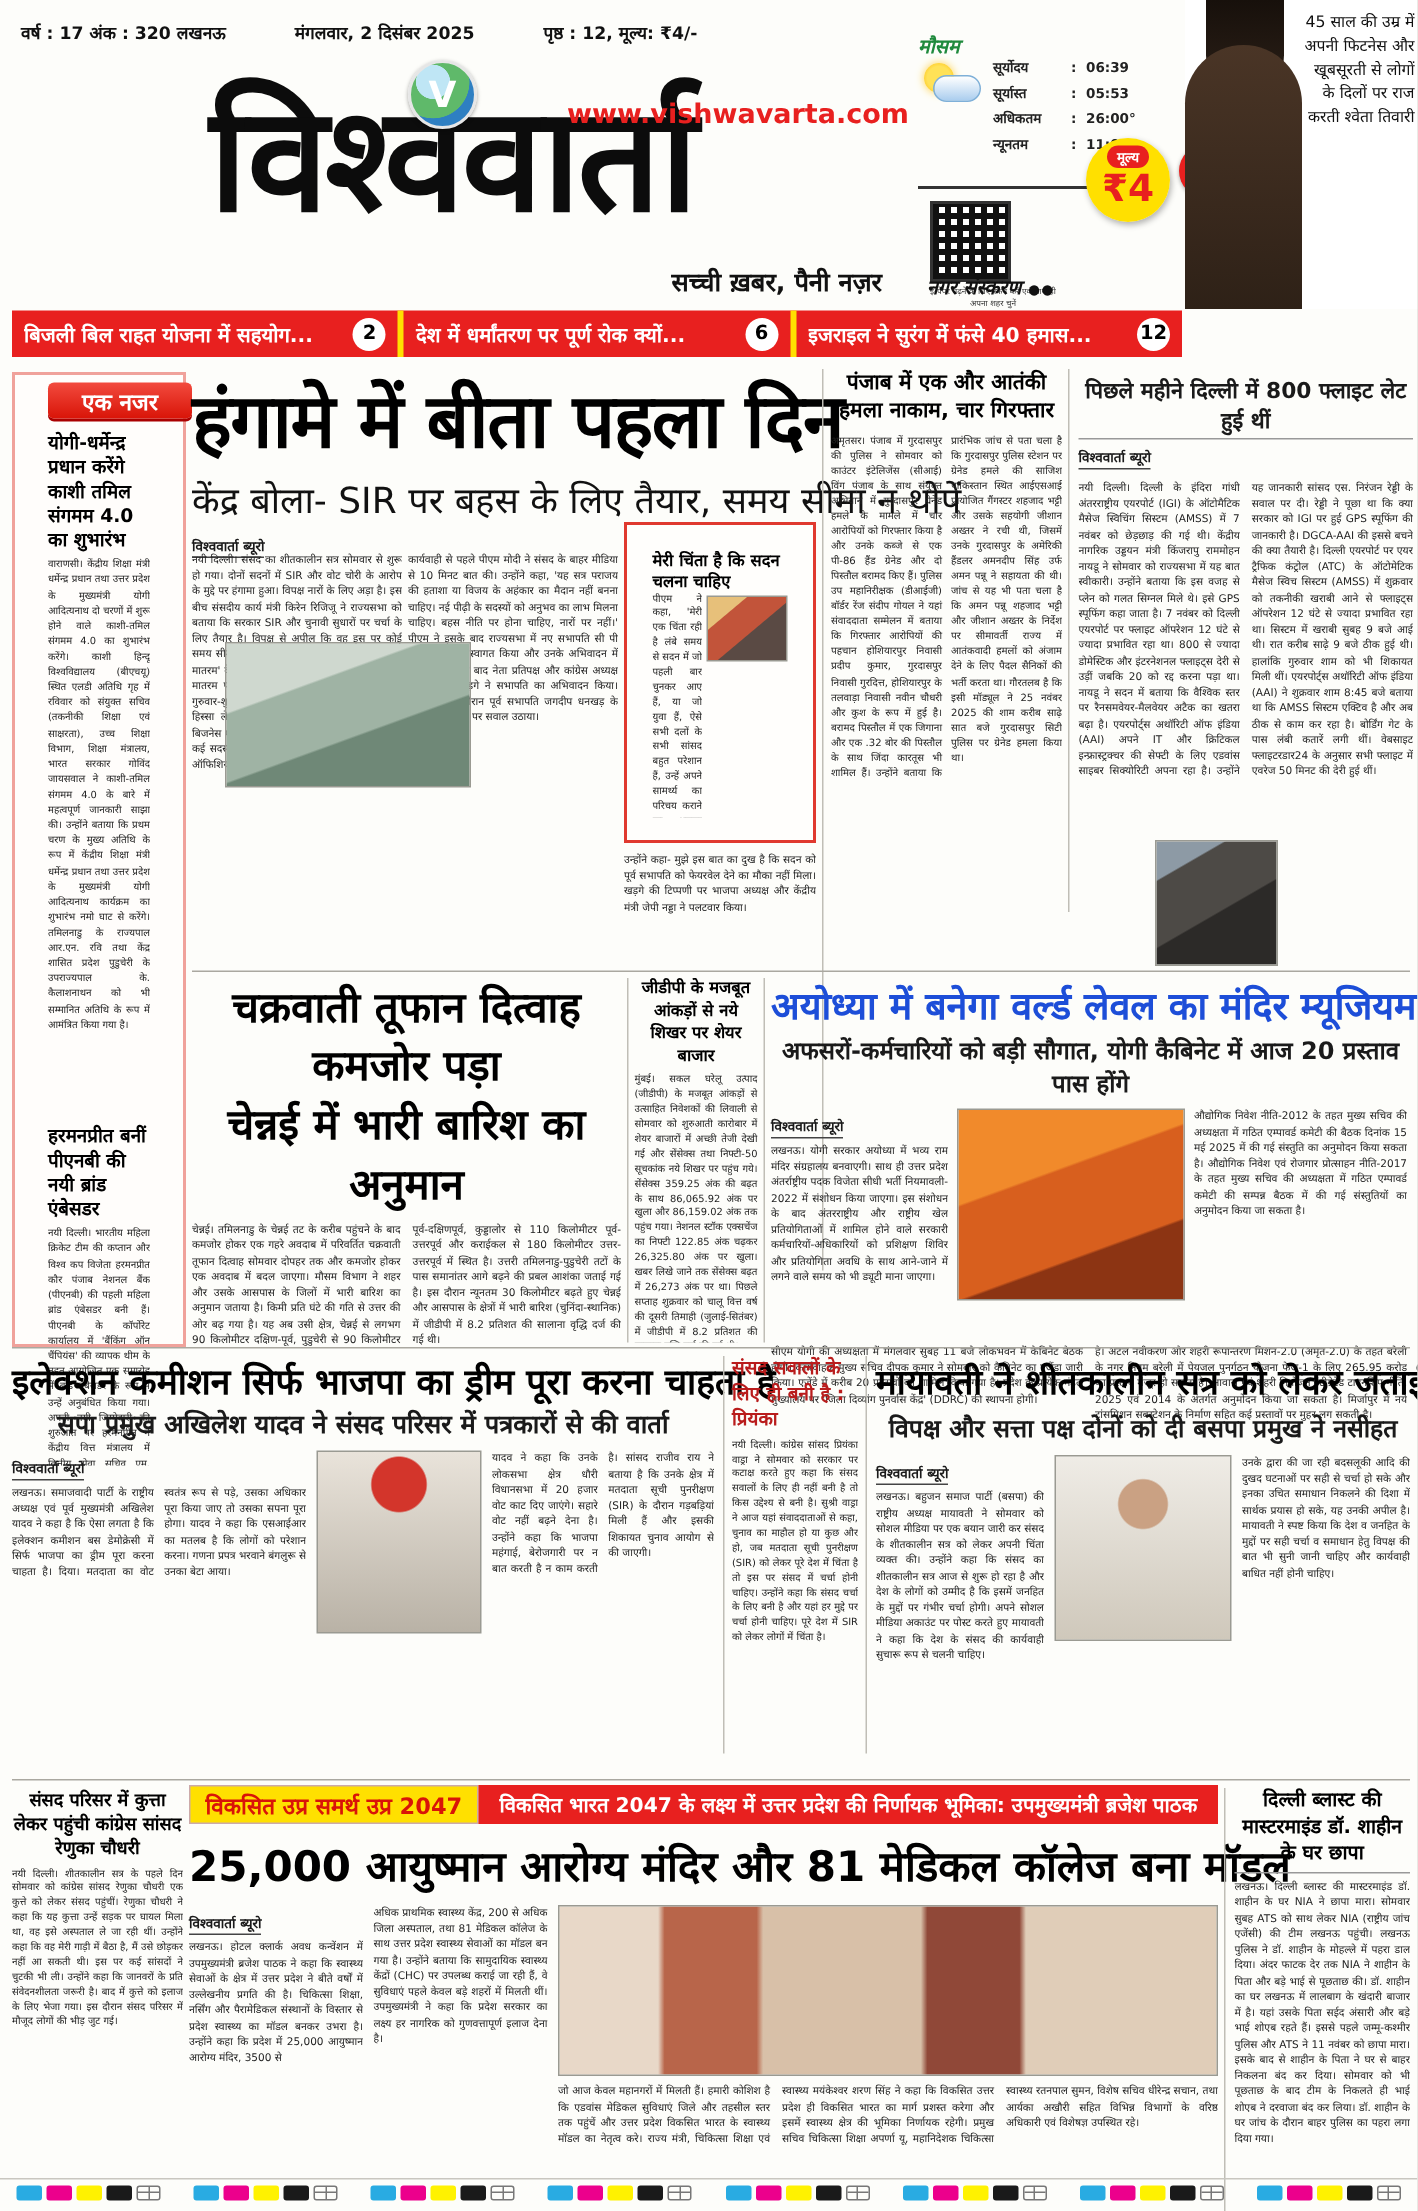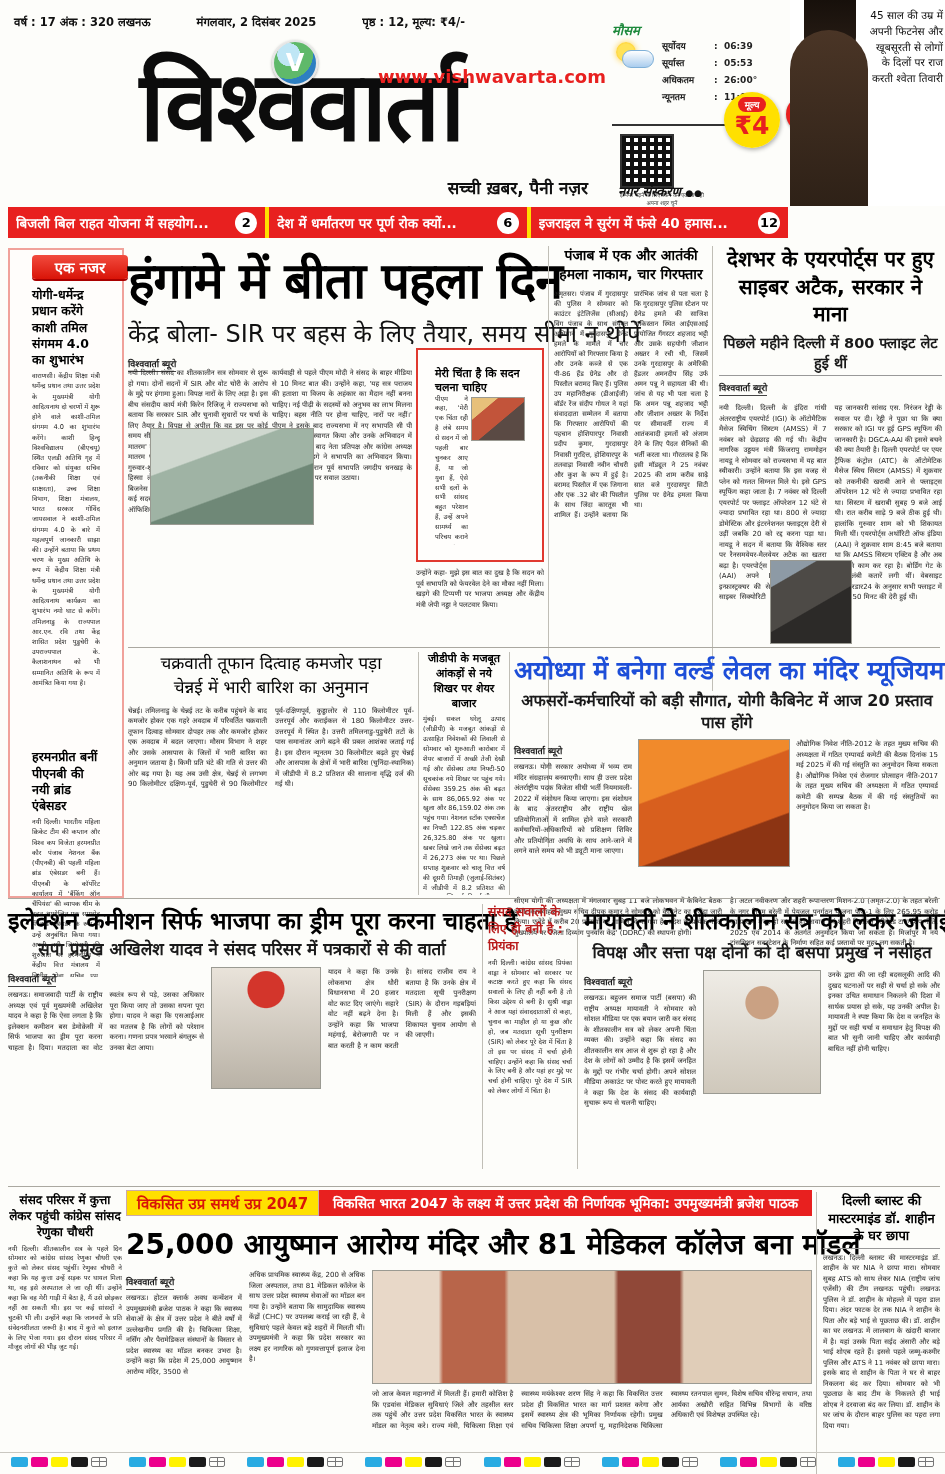--- a/index.html
+++ b/index.html
@@ -91,21 +91,21 @@
   .airport { left:712px; top:246px; width:230px; padding-left:6px; border-left:1px solid #c0beb6; }
   .airport-hl { font-weight:800; font-size:20.5px; line-height:1.35; text-align:center; color:#000; }
   .airport-sub { font-weight:600; font-size:14.5px; text-align:center; margin-top:3px; border-bottom:1px solid #999; padding-bottom:3px; }
   .airport-body { margin-top:4px; column-count:2; column-gap:8px; height:300px; }
   .minister-photo { left:770px; top:560px; width:82px; height:84px;
     background:linear-gradient(150deg,#8d9aa5 0 20%, #4d4a46 21% 55%, #2c2a28 56% 100%); }
 
   
   .mid-divider { left:128px; top:647px; width:812px; }
   .cyclone { left:128px; top:652px; width:286px; }
-  .cyclone-hl { font-weight:400; font-size:17px; line-height:1.4; text-align:center; color:#000; }
+  .cyclone-hl { font-weight:700; font-size:28px; line-height:1.4; text-align:center; color:#000; }
   .cyclone-body { margin-top:6px; column-count:2; column-gap:8px; height:180px; }
   .market { left:418px; top:652px; width:92px; padding:0 4px; border-left:1px solid #c0beb6; border-right:1px solid #c0beb6; }
   .market-hl { font-weight:800; font-size:11px; line-height:1.35; text-align:center; color:#000; }
   .market-body { margin-top:4px; height:180px; }
   .ayodhya { left:514px; top:652px; width:426px; }
   .ayodhya-hl { font-weight:800; font-size:25px; text-align:center; color:#1d4ed8; white-space:nowrap; }
   .ayodhya-sub { font-weight:600; font-size:16px; text-align:center; margin-top:3px; }
   .ayodhya-row { display:flex; gap:6px; margin-top:6px; }
   .yogi-photo { width:152px; height:128px;
     background:linear-gradient(160deg,#f18a2b 0 35%, #d85f1e 36% 70%, #8c3413 71% 100%); }
@@ -256,21 +256,20 @@
     <div class="body-txt" style="font-size:6.6px; height:150px">पीएम ने कहा, 'मेरी एक चिंता रही है लंबे समय से सदन में जो पहली बार चुनकर आए हैं, या जो युवा हैं, ऐसे सभी दलों के सभी सांसद बहुत परेशान हैं, उन्हें अपने सामर्थ्य का परिचय कराने का अवसर नहीं मिल रहा है और न ही अपने क्षेत्र की समस्याओं के बारे में बताने का मौका नहीं मिल रहा है। कोई भी दल हो हमें किसी को भी हमारी नई पीढ़ी के नौजवान सांसदों को, उन्हें अवसर देना चाहिए। इसलिए मेरा आग्रह है कि हम इन चीजों को गंभीरता से लें, ड्रामा करने के लिए बहुत जगह होती है। बहस नीति पर, नारे नहीं नीति पर बात होनी चाहिए। हो सकता है कि राजनीति में नारों से वाहवाही कम आती होगी लेकिन राष्ट्र निर्माण की सोच भी होनी चाहिए। मर्यादा में रखकर राष्ट्र निर्माण पर ध्यान दें।'</div>
   </div>
   <div class="abs below-box body-txt">उन्होंने कहा- मुझे इस बात का दुख है कि सदन को पूर्व सभापति को फेयरवेल देने का मौका नहीं मिला। खड़गे की टिप्पणी पर भाजपा अध्यक्ष और केंद्रीय मंत्री जेपी नड्डा ने पलटवार किया।</div>
 
   <div class="abs punjab">
     <div class="punjab-hl">पंजाब में एक और आतंकी हमला नाकाम, चार गिरफ्तार</div>
     <div class="punjab-body body-txt" style="font-size:6.7px">अमृतसर। पंजाब में गुरदासपुर की पुलिस ने सोमवार को काउंटर इंटेलिजेंस (सीआई) विंग पंजाब के साथ संयुक्त अभियान में गुरदासपुर ग्रेनेड हमले के मामले में चार आरोपियों को गिरफ्तार किया है और उनके कब्जे से एक पी-86 हैंड ग्रेनेड और दो पिस्तौल बरामद किए हैं। पुलिस उप महानिरीक्षक (डीआईजी) बॉर्डर रेंज संदीप गोयल ने यहां संवाददाता सम्मेलन में बताया कि गिरफ्तार आरोपियों की पहचान होशियारपुर निवासी प्रदीप कुमार, गुरदासपुर निवासी गुरदित्त, होशियारपुर के तलवाड़ा निवासी नवीन चौधरी और कुश के रूप में हुई है। बरामद पिस्तौल में एक जिगाना और एक .32 बोर की पिस्तौल के साथ जिंदा कारतूस भी शामिल हैं। उन्होंने बताया कि प्रारंभिक जांच से पता चला है कि गुरदासपुर पुलिस स्टेशन पर ग्रेनेड हमले की साजिश पाकिस्तान स्थित आईएसआई प्रायोजित गैंगस्टर शहजाद भट्टी और उसके सहयोगी जीशान अख्तर ने रची थी, जिसमें उनके गुरदासपुर के अमेरिकी हैंडलर अमनदीप सिंह उर्फ अमन पन्नू ने सहायता की थी। जांच से यह भी पता चला है कि अमन पन्नू शहजाद भट्टी और जीशान अख्तर के निर्देश पर सीमावर्ती राज्य में आतंकवादी हमलों को अंजाम देने के लिए पैदल सैनिकों की भर्ती करता था। गौरतलब है कि इसी मॉड्यूल ने 25 नवंबर 2025 की शाम करीब साढ़े सात बजे गुरदासपुर सिटी पुलिस पर ग्रेनेड हमला किया था।</div>
   </div>
 
   <div class="abs airport">
-    <div class="airport-hl">देशभर के एयरपोर्ट्स पर हुए साइबर अटैक, सरकार ने माना</div>
     <div class="airport-sub">पिछले महीने दिल्ली में 800 फ्लाइट लेट हुई थीं</div>
     <span class="byline">विश्ववार्ता ब्यूरो</span>
     <div class="airport-body body-txt" style="height:288px">नयी दिल्ली। दिल्ली के इंदिरा गांधी अंतरराष्ट्रीय एयरपोर्ट (IGI) के ऑटोमैटिक मैसेज स्विचिंग सिस्टम (AMSS) में 7 नवंबर को छेड़छाड़ की गई थी। केंद्रीय नागरिक उड्डयन मंत्री किंजरापु राममोहन नायडू ने सोमवार को राज्यसभा में यह बात स्वीकारी। उन्होंने बताया कि इस वजह से प्लेन को गलत सिग्नल मिले थे। इसे GPS स्पूफिंग कहा जाता है। 7 नवंबर को दिल्ली एयरपोर्ट पर फ्लाइट ऑपरेशन 12 घंटे से ज्यादा प्रभावित रहा था। 800 से ज्यादा डोमेस्टिक और इंटरनेशनल फ्लाइट्स देरी से उड़ीं जबकि 20 को रद्द करना पड़ा था। नायडू ने सदन में बताया कि वैश्विक स्तर पर रैनसमवेयर-मैलवेयर अटैक का खतरा बढ़ा है। एयरपोर्ट्स अथॉरिटी ऑफ इंडिया (AAI) अपने IT और क्रिटिकल इन्फ्रास्ट्रक्चर की सेफ्टी के लिए एडवांस साइबर सिक्योरिटी अपना रहा है। उन्होंने यह जानकारी सांसद एस. निरंजन रेड्डी के सवाल पर दी। रेड्डी ने पूछा था कि क्या सरकार को IGI पर हुई GPS स्पूफिंग की जानकारी है। DGCA-AAI की इससे बचने की क्या तैयारी है। दिल्ली एयरपोर्ट पर एयर ट्रैफिक कंट्रोल (ATC) के ऑटोमेटिक मैसेज स्विच सिस्टम (AMSS) में शुक्रवार को तकनीकी खराबी आने से फ्लाइट्स ऑपरेशन 12 घंटे से ज्यादा प्रभावित रहा था। सिस्टम में खराबी सुबह 9 बजे आई थी। रात करीब साढ़े 9 बजे ठीक हुई थी। हालांकि गुरुवार शाम को भी शिकायत मिली थीं। एयरपोर्ट्स अथॉरिटी ऑफ इंडिया (AAI) ने शुक्रवार शाम 8:45 बजे बताया था कि AMSS सिस्टम एक्टिव है और अब ठीक से काम कर रहा है। बोर्डिंग गेट के पास लंबी कतारें लगी थीं। वेबसाइट फ्लाइटरडार24 के अनुसार सभी फ्लाइट में एवरेज 50 मिनट की देरी हुई थीं।</div>
   </div>
   <div class="abs minister-photo photo"></div>
 
   <div class="abs hline mid-divider"></div>
 
   <div class="abs cyclone">
     <div class="cyclone-hl">

